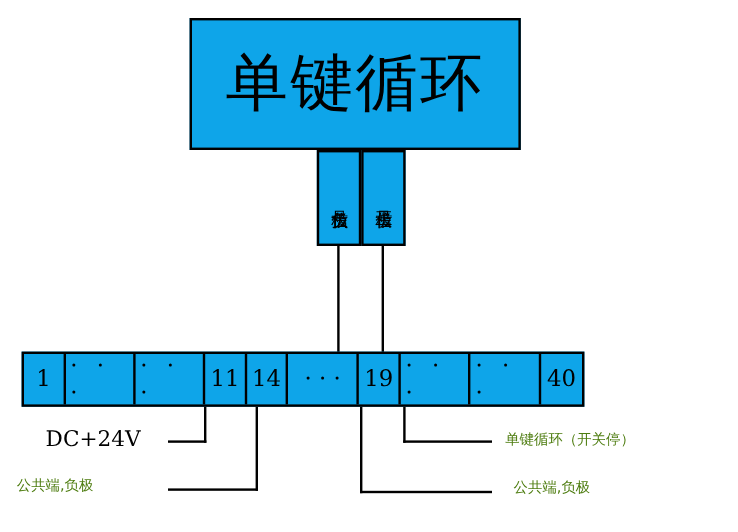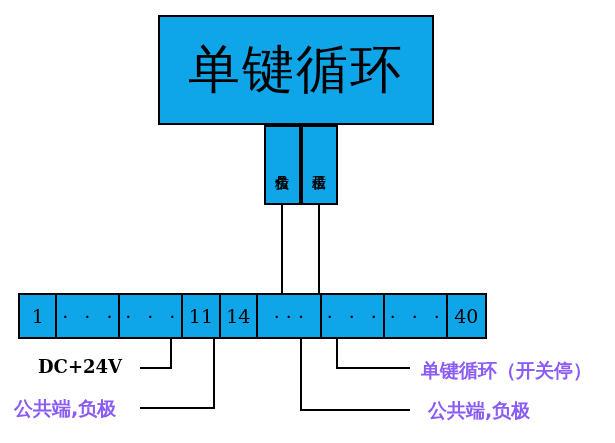--- a/index.html
+++ b/index.html
@@ -30,21 +30,20 @@
   }
   .vline {
     position: absolute;
     background: #000000;
     width: 2px;
   }
   .txt {
     position: absolute;
     color: #000000;
     white-space: nowrap;
-    font-weight: bold;
   }
 
   
   #title-box {
     left: 158px;
     top: 15px;
     width: 276px;
     height: 110px;
   }
   #title-text {
@@ -113,22 +112,22 @@
     width: 64px;
     font-size: 19px;
     letter-spacing: 5px;
     padding-left: 4px;
   }
   .cell.dots-wide { width: 65px; }
 
   
   .label-cn {
     font-family: "DejaVu Sans", "Liberation Sans", sans-serif;
-    font-size: 19px;
-    color: #8b5cf6;
+    font-size: 12px;
+    color: #4d7c0f;
   }
   .label-en {
     font-family: "DejaVu Serif", "Liberation Serif", serif;
     font-size: 18px;
     color: #000000;
   }
 </style>
 </head>
 <body>
 
@@ -148,20 +147,21 @@
   <div class="vline" style="left:281px; top:205px; height:90px;"></div>
   <div class="vline" style="left:318px; top:205px; height:90px;"></div>
 
   <div class="box" id="terminal-strip">
     <div class="cell num">1</div>
     <div class="cell dots">· · ·</div>
     <div class="cell dots">· · ·</div>
     <div class="cell num">11</div>
     <div class="cell num">14</div>
     <div class="cell dots-wide">· · ·</div>
+    <div class="cell num">19</div>
     <div class="cell dots">· · ·</div>
     <div class="cell dots">· · ·</div>
     <div class="cell num">40</div>
   </div>
 
   <div class="vline" style="left:170px; top:339px; height:30px;"></div>
   <div class="hline" style="left:140px; top:367px; width:32px;"></div>
 
   <div class="vline" style="left:213px; top:339px; height:70px;"></div>
   <div class="hline" style="left:140px; top:407px; width:75px;"></div>

